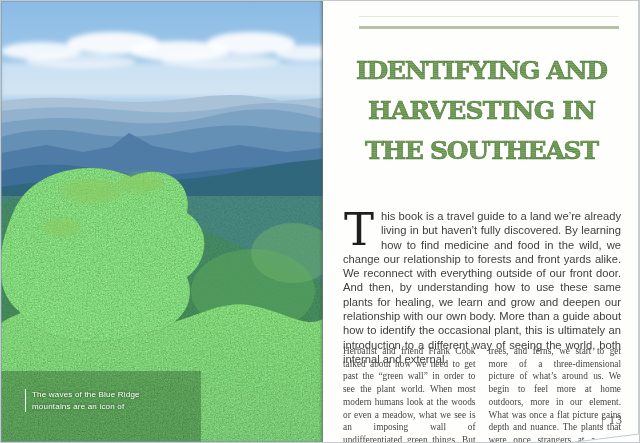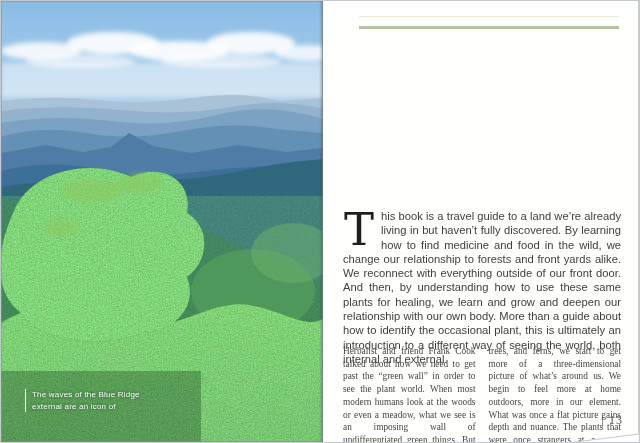--- a/index.html
+++ b/index.html
@@ -133,29 +133,44 @@
         <ellipse cx="60" cy="226" rx="18" ry="9"></ellipse>
       </g>
 
       <rect x="0" y="370" width="200" height="71" fill="#05230a" opacity="0.28"></rect>
 
       <rect x="0.5" y="0.5" width="321" height="440" fill="none" stroke="#7d94a8" stroke-width="1" opacity="0.6"></rect>
     </svg>
 
     <div class="photo-caption">
       <span>The waves of the Blue Ridge</span>
-      <span>external are an icon of</span>
+      <span>mountains are an icon of</span>
     </div>
     <div class="photo-gutter"></div>
   </div>
 
   <div class="text-page">
     <div class="rule-faint"></div>
     <div class="rule-main"></div>
 
+    <div class="title-wrap">
+      <svg viewBox="0 0 266 124">
+        <defs>
+          <pattern id="tpat" width="3" height="2.2" patternUnits="userSpaceOnUse">
+            <rect width="3" height="2.2" fill="#84aa68"></rect>
+            <rect y="1.1" width="3" height="1.1" fill="#5e8d49"></rect>
+          </pattern>
+        </defs>
+        <g font-family="'DejaVu Serif',serif" font-weight="bold" font-size="25" fill="url(#tpat)" stroke="#557f42" stroke-width="0.7" text-anchor="middle" lengthAdjust="spacingAndGlyphs">
+          <text x="133" y="28" textLength="252">IDENTIFYING AND</text>
+          <text x="133" y="68" textLength="228">HARVESTING IN</text>
+          <text x="133" y="108" textLength="234">THE SOUTHEAST</text>
+        </g>
+      </svg>
+    </div>
 
     <div class="intro">
       <p>
         <span class="dropcap">T</span><span>his book is a travel guide to a land we’re already living in but haven’t fully discovered. By learning how to find medicine and food in the wild, we change our relationship to forests and front yards alike. We reconnect with everything outside of our front door. And then, by understanding how to use these same plants for healing, we learn and grow and deepen our relationship with our own body. More than a guide about how to identify the occasional plant, this is ultimately an introduction to a different way of seeing the world, both internal and external.</span>
       </p>
     </div>
 
     <div class="columns">
       <div class="col">Herbalist and friend Frank Cook talked about how we need to get past the “green wall” in order to see the plant world. When most modern humans look at the woods or even a meadow, what we see is an imposing wall of undifferentiated green things. But then as we learn the individual plants,</div>
       <div class="col">trees, and ferns, we start to get more of a three-dimensional picture of what’s around us. We begin to feel more at home outdoors, more in our element. What was once a flat picture gains depth and nuance. The plants that were once strangers at a party become our friends.</div>

